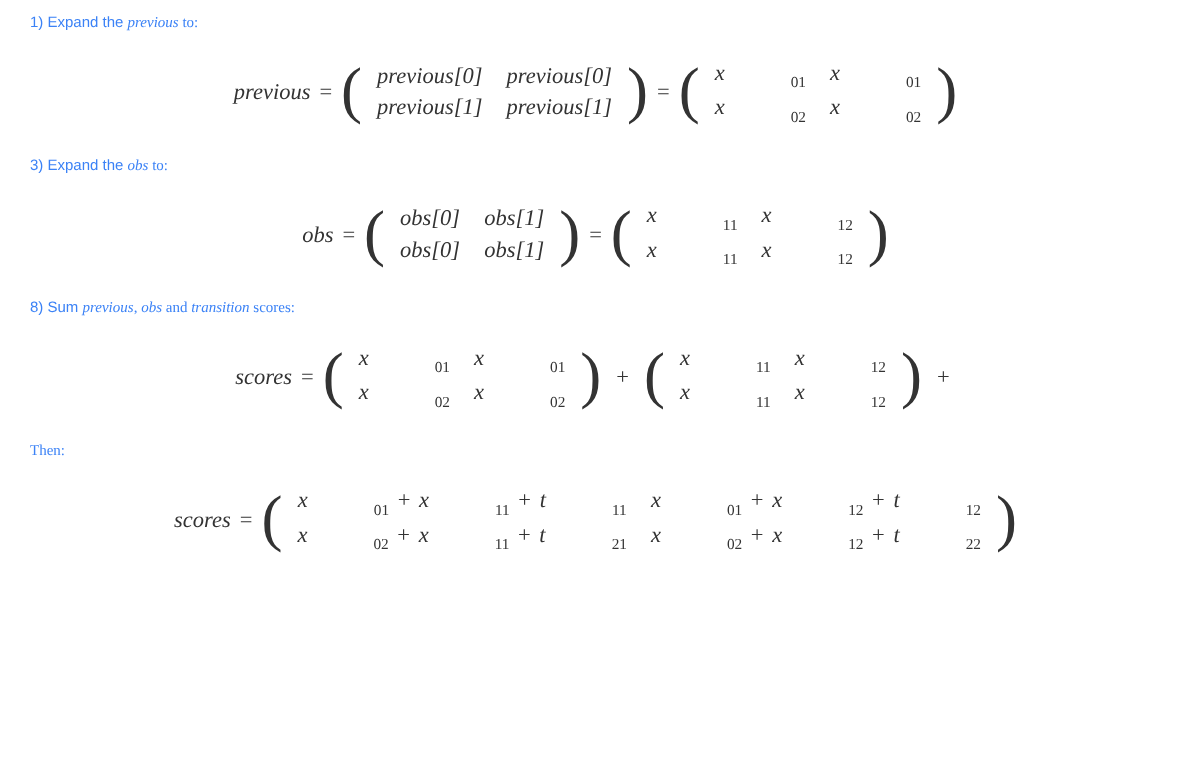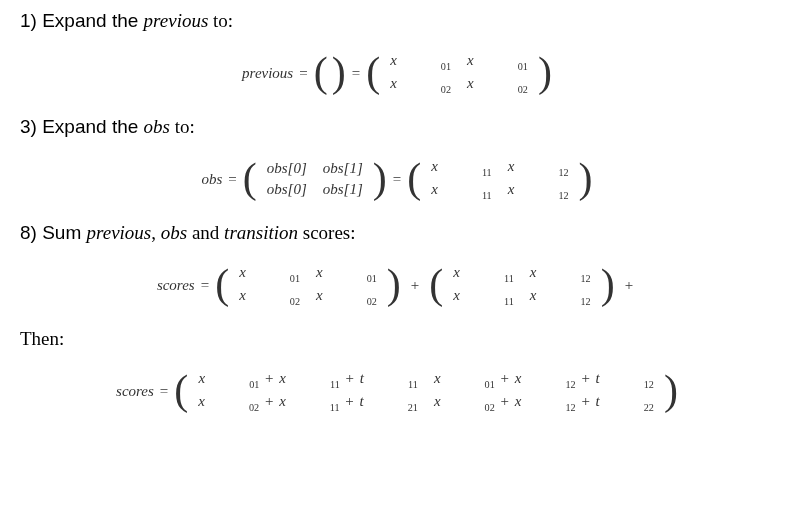--- a/index.html
+++ b/index.html
@@ -6,22 +6,22 @@
     margin: 0;
     padding: 10px 20px;
     font-family: Georgia, 'Times New Roman', serif;
     font-size: 14px;
     color: #444;
     background: #fff;
     width: 754px;
   }
   .step {
     margin-bottom: 8px;
-    font-size: 19px;
-    color: #000000;
+    font-size: 10px;
+    color: #3b82f6;
   }
   .step .num {
     font-family: Arial, sans-serif;
   }
   .italic {
     font-style: italic;
   }
   .eq-block {
     text-align: center;
     margin: 18px 0 20px 0;
@@ -78,20 +78,28 @@
 <div class="step">
   <span class="num">1) Expand the </span><span class="italic">previous</span><span> to:</span>
 </div>
 
 <div class="eq-block">
   <span class="eq">
     <span class="mi">previous</span>
     <span>=</span>
     <span class="paren">
       <span class="mat">
+        <span class="row">
+          <span class="cell mi">previous[0]</span>
+          <span class="cell mi">previous[0]</span>
+        </span>
+        <span class="row">
+          <span class="cell mi">previous[1]</span>
+          <span class="cell mi">previous[1]</span>
+        </span>
       </span>
     </span>
     <span>=</span>
     <span class="paren">
       <span class="mat">
         <span class="row">
           <span class="cell"><span class="mi">x</span><span class="sub">01</span></span>
           <span class="cell"><span class="mi">x</span><span class="sub">01</span></span>
         </span>
         <span class="row">

